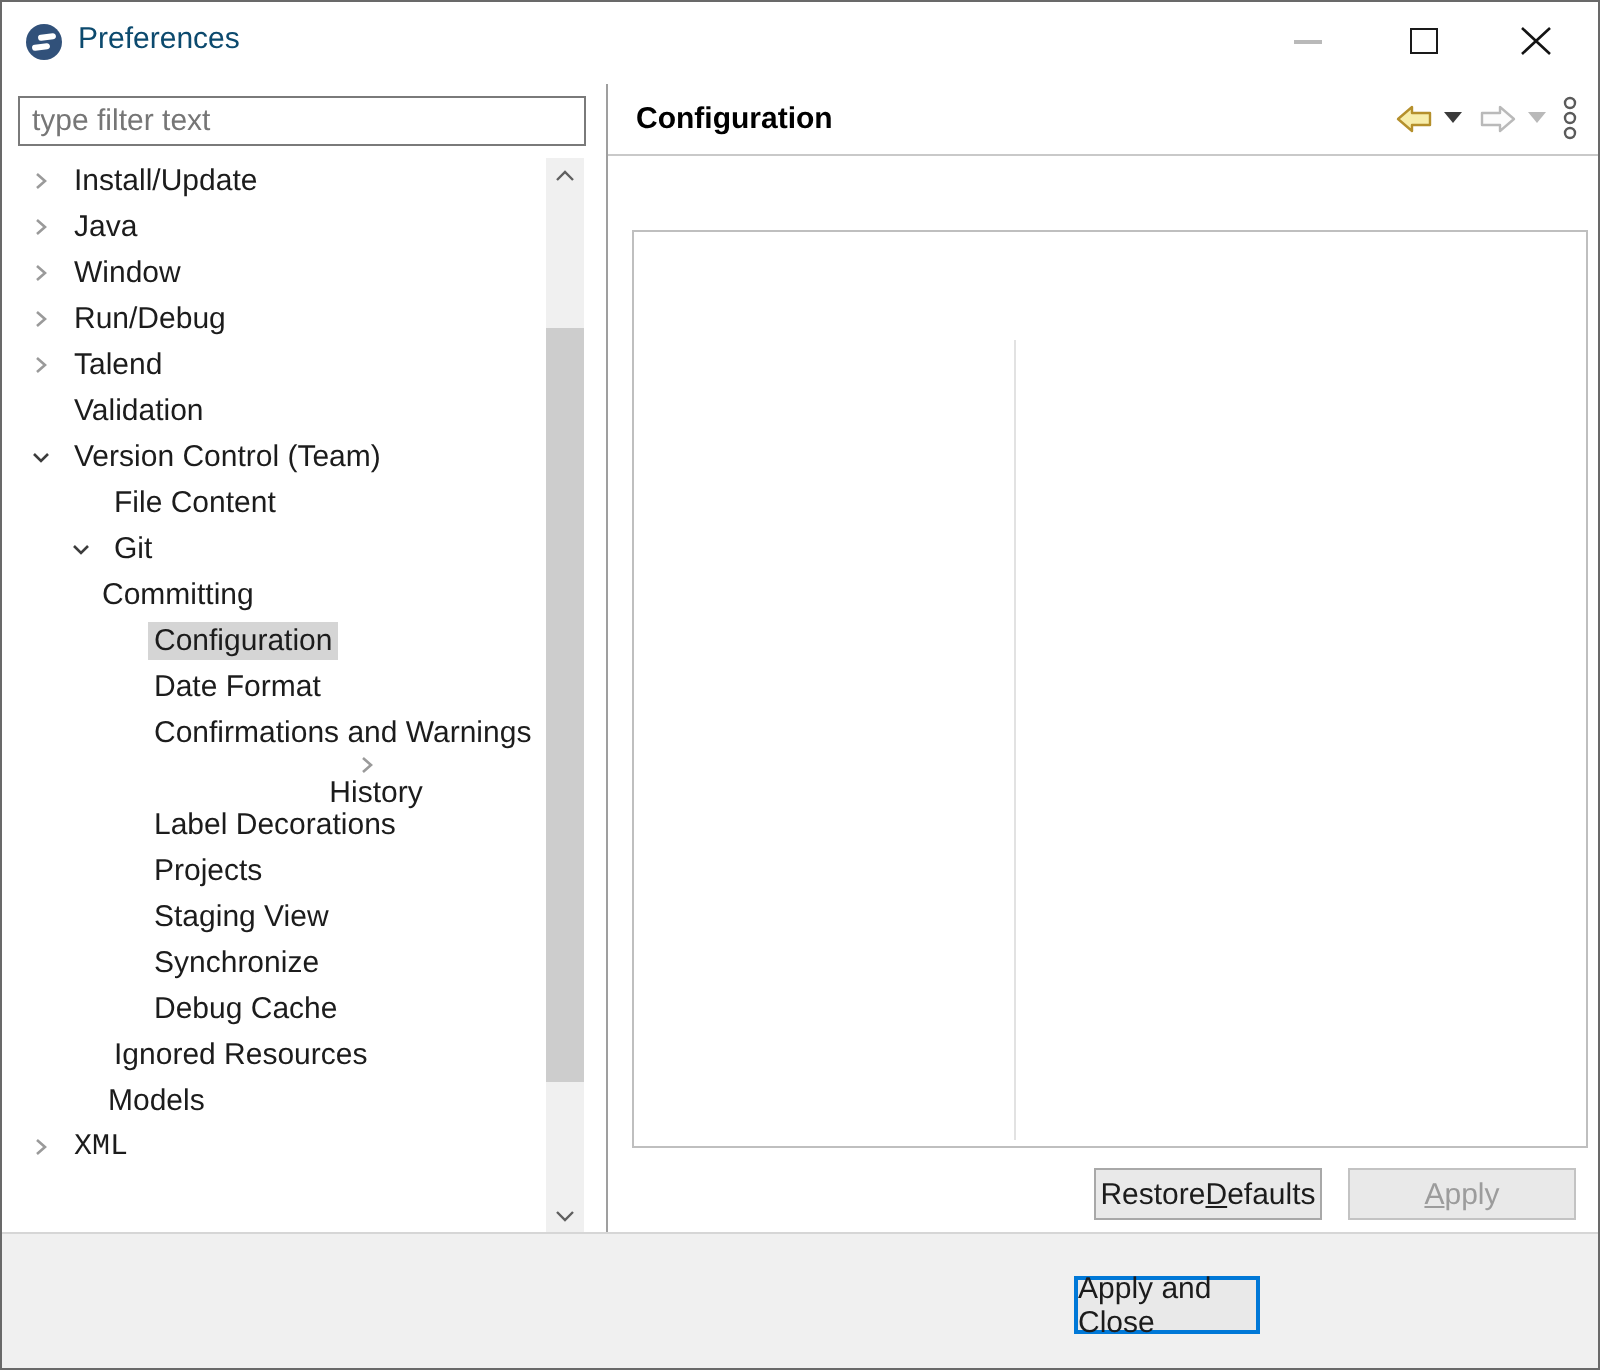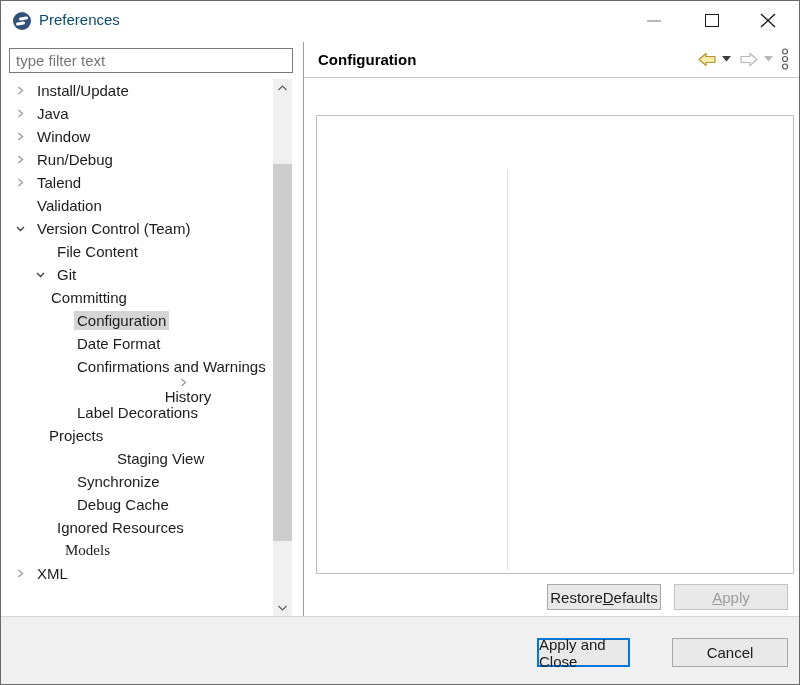--- a/index.html
+++ b/index.html
@@ -201,45 +201,45 @@
           <svg width="9" height="9" viewBox="0 0 9 9">
             <path d="M2.5 1 L6.5 4.5 L2.5 8" stroke="#9a9a9a" stroke-width="1.3" fill="none"></path>
           </svg>
         </span>
         <span class="tree-label">History</span>
       </div>
       <div class="tree-row" style="padding-left: 54px;">
         <span class="chev"></span>
         <span class="tree-label">Label Decorations</span>
       </div>
-      <div class="tree-row" style="padding-left: 26px;">
+      <div class="tree-row" style="padding-left: 54px;">
         <span class="chev"></span>
         <span class="tree-label">Projects</span>
       </div>
-      <div class="tree-row" style="padding-left: 54px; margin-left: 40px;">
+      <div class="tree-row" style="padding-left: 54px;">
         <span class="chev"></span>
         <span class="tree-label">Staging View</span>
       </div>
       <div class="tree-row" style="padding-left: 54px;">
         <span class="chev"></span>
         <span class="tree-label">Synchronize</span>
       </div>
       <div class="tree-row" style="padding-left: 54px;">
         <span class="chev"></span>
         <span class="tree-label">Debug Cache</span>
       </div>
       <div class="tree-row" style="padding-left: 34px;">
         <span class="chev"></span>
         <span class="tree-label">Ignored Resources</span>
       </div>
-      <div class="tree-row" style="padding-left: 42px; font-family: Liberation Serif, serif;">
+      <div class="tree-row" style="padding-left: 31px;">
         <span class="chev"></span>
         <span class="tree-label">Models</span>
       </div>
-      <div class="tree-row" style="padding-left: 14px;">
+      <div class="tree-row" style="padding-left: 14px; font-family: Liberation Mono, monospace;">
         <span class="chev">
           <svg width="9" height="9" viewBox="0 0 9 9">
             <path d="M2.5 1 L6.5 4.5 L2.5 8" stroke="#9a9a9a" stroke-width="1.3" fill="none"></path>
           </svg>
         </span>
         <span class="tree-label">XML</span>
       </div>
     </div>
 
   <div class="sb">
@@ -438,15 +438,14 @@
 
   <div class="btn add-entry-btn">Add <u>E</u>ntry...</div>
   <div class="btn remove-btn"><u>R</u>emove</div>
 
   <div class="btn restore-btn">Restore <u>D</u>efaults</div>
   <div class="btn apply-btn disabled"><u>A</u>pply</div>
 
   <div class="footer-line"></div>
   <div class="footer"></div>
   <div class="btn apply-close-btn">Apply and Close</div>
-  <div class="btn cancel-btn">Cancel</div>
 
 </div>
 
 </body></html>

